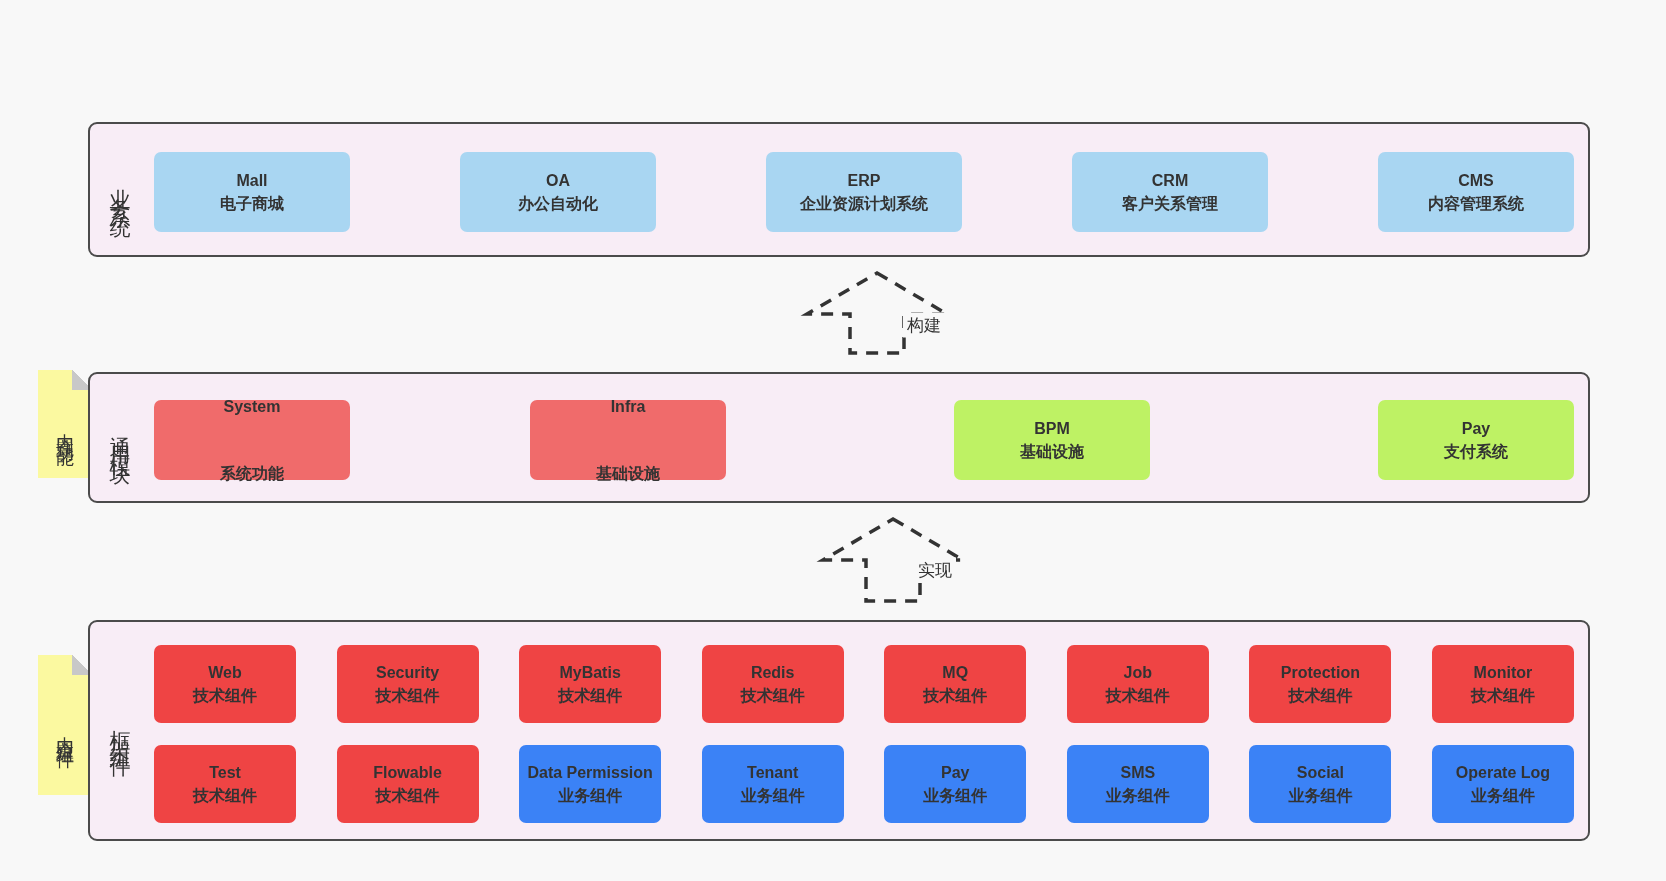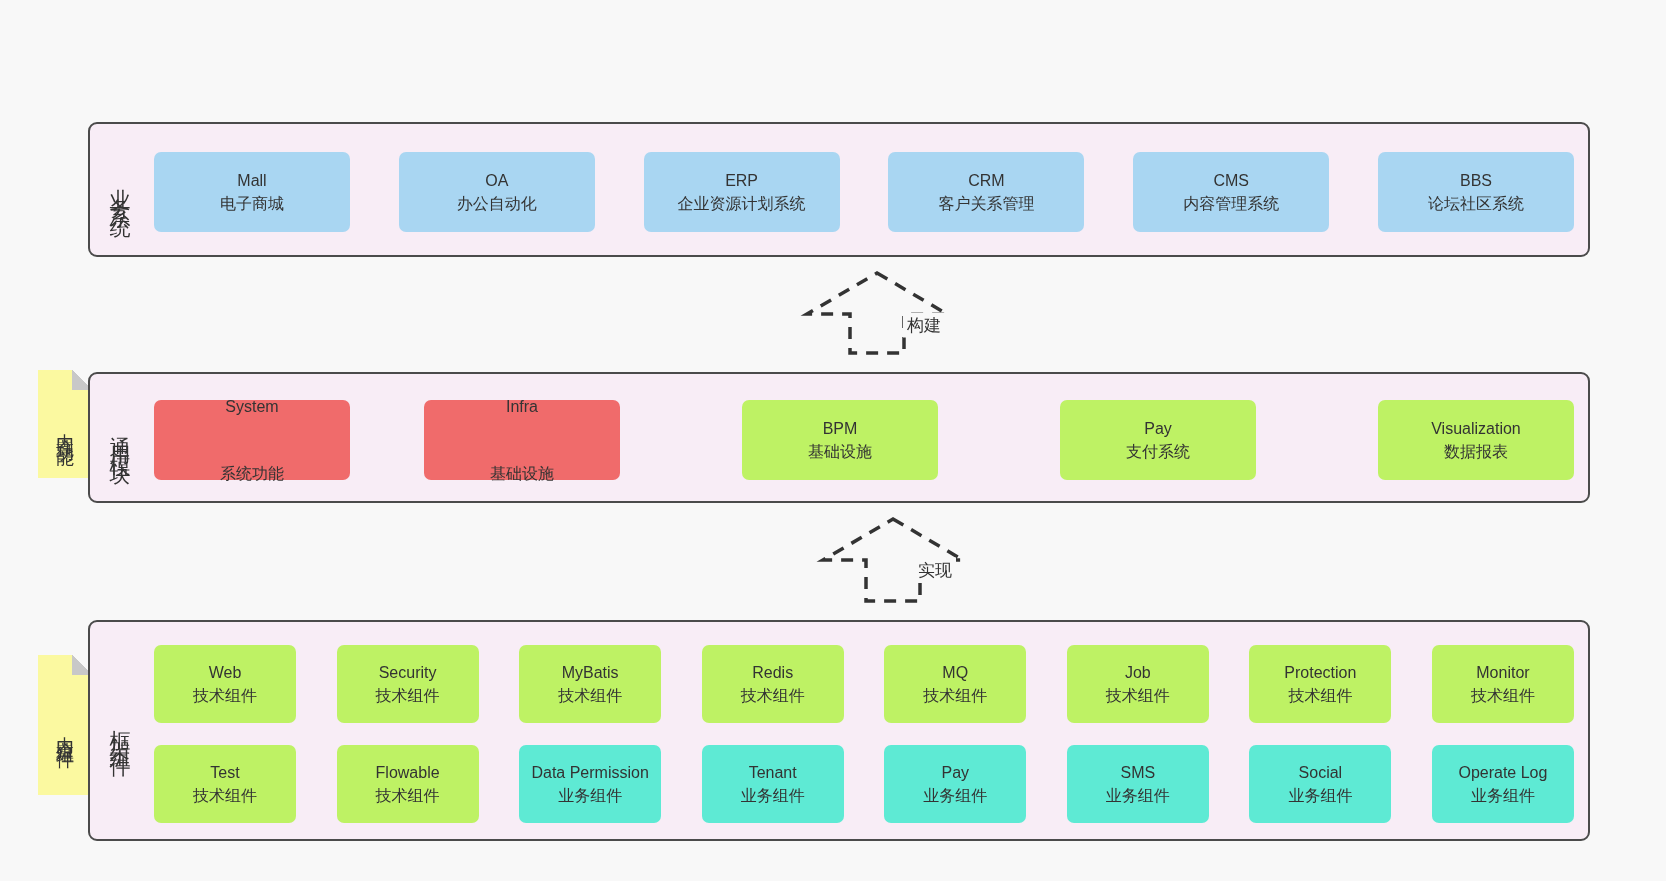--- a/index.html
+++ b/index.html
@@ -24,29 +24,29 @@
     position:absolute;left:64px;right:14px;
     display:flex;justify-content:space-between;
   }
   #row1a{top:28px;}
   #row2a{top:26px;}
   #row3a{top:23px;}
   #row3b{top:123px;}
   .box{
     box-sizing:border-box;border-radius:7px;
     display:flex;flex-direction:column;align-items:center;justify-content:center;
-    text-align:center;color:#333;
+    text-align:center;color:#333;font-weight:bold;
   }
   .w196{width:196px;height:80px;}
   .w142{width:142px;height:78px;}
   .blue{background:#a9d6f2;}
   .red{background:#f06b6b;gap:44px;}
   .pink{background:#bef264;margin-left:48px;}
-  .green{background:#bef264;}
-  .lightgreen{background:#5eead4;}
+  .green{background:#ef4444;}
+  .lightgreen{background:#3b82f6;}
   .bt,.bs{font-size:16px;line-height:23px;}
   .sticky{
     position:absolute;left:38px;width:54px;background:#fbf9a0;z-index:1;
   }
   #sticky2{top:370px;height:108px;}
   #sticky3{top:655px;height:140px;}
   .fold{
     position:absolute;top:0;right:0;width:20px;height:20px;
     background:linear-gradient(45deg,#c8c8c8 50%,#f8f8f8 50.5%);
   }
@@ -94,24 +94,20 @@
       <div class="bs">企业资源计划系统</div>
     </div>
     <div class="box blue w196">
       <div class="bt">CRM</div>
       <div class="bs">客户关系管理</div>
     </div>
     <div class="box blue w196">
       <div class="bt">CMS</div>
       <div class="bs">内容管理系统</div>
     </div>
-    <div class="box blue w196">
-      <div class="bt">BBS</div>
-      <div class="bs">论坛社区系统</div>
-    </div>
   </div>
 </section>
 
 <svg class="arrow-svg" id="arrow1" width="164" height="86" viewBox="0 0 164 86">
   <polygon points="82,3 152,44 109,44 109,83 55,83 55,44 12,44" fill="none" stroke="#333333" stroke-width="3.5" stroke-dasharray="12 9"></polygon>
 </svg>
 <div class="arrow-label" id="alabel1">构建</div>
 
 <section class="layer" id="layer2">
   <div class="layer-label">通用模块</div>
@@ -125,24 +121,20 @@
       <div class="bs">基础设施</div>
     </div>
     <div class="box pink w196">
       <div class="bt">BPM</div>
       <div class="bs">基础设施</div>
     </div>
     <div class="box pink w196">
       <div class="bt">Pay</div>
       <div class="bs">支付系统</div>
     </div>
-    <div class="box pink w196">
-      <div class="bt">Visualization</div>
-      <div class="bs">数据报表</div>
-    </div>
   </div>
 </section>
 
 <svg class="arrow-svg" id="arrow2" width="164" height="88" viewBox="0 0 164 88">
   <polygon points="82,3 152,44 109,44 109,85 55,85 55,44 12,44" fill="none" stroke="#333333" stroke-width="3.5" stroke-dasharray="12 9"></polygon>
 </svg>
 <div class="arrow-label" id="alabel2">实现</div>
 
 <section class="layer" id="layer3">
   <div class="layer-label">框架组件</div>

